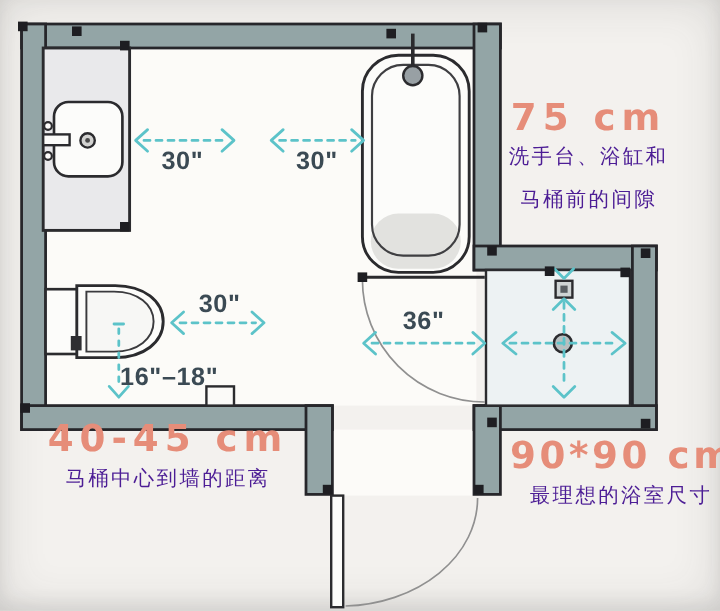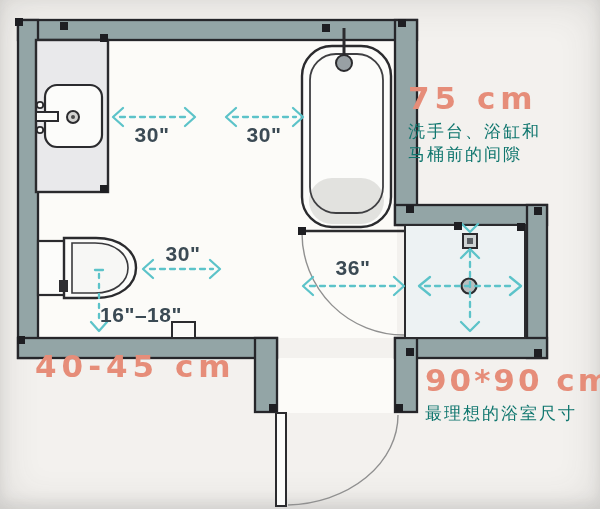--- a/index.html
+++ b/index.html
@@ -8,30 +8,30 @@
     background:#f3f1ee;
     font-family:"Liberation Sans", sans-serif;
     box-shadow:inset 0 0 40px rgba(60,60,60,.14), inset 0 -6px 14px rgba(60,60,60,.10);
   }
   .plan-svg{position:absolute;left:0;top:0;}
   .dim-label{
     position:absolute;transform:translateX(-50%);
     color:#3b4a54;font-size:21px;font-weight:600;letter-spacing:.5px;
     white-space:nowrap;
   }
-  .note{position:absolute;}
+  .note{position:absolute;text-align:center;}
   .note .val{
     color:#e68d79;font-weight:700;font-size:31px;letter-spacing:5px;
     font-family:"DejaVu Sans", sans-serif;white-space:nowrap;
   }
   .note .cap{
-    color:#0f766e;font-size:17px;letter-spacing:2px;line-height:1.4;
+    color:#4c1d95;font-size:17px;letter-spacing:2px;line-height:1.4;
     font-family:"DejaVu Sans", sans-serif;white-space:nowrap;margin-top:4px;
   }
-  .note .cap.second{margin-top:0;font-family:Liberation Mono, monospace;}
+  .note .cap.second{margin-top:12px;}
 </style>
 </head>
 <body>
 
 <div class="canvas">
 
   <svg class="plan-svg" width="600" height="509" viewBox="0 0 600 509">
 
     <rect x="38" y="40" width="359" height="298" fill="#fcfbf8"></rect>
     <rect x="277" y="358" width="118" height="55" fill="#fcfbf8"></rect>
@@ -166,20 +166,21 @@
   <div class="dim-label" style="left:141px;top:303px;">16"–18"</div>
 
   <div class="note" style="left:408px;top:80px;width:165px;">
     <div class="val">75 cm</div>
     <div class="cap">洗手台、浴缸和</div>
     <div class="cap second">马桶前的间隙</div>
   </div>
 
   <div class="note" style="left:35px;top:348px;width:210px;">
     <div class="val">40-45 cm</div>
+    <div class="cap">马桶中心到墙的距离</div>
   </div>
 
   <div class="note" style="left:425px;top:362px;width:185px;">
     <div class="val" style="letter-spacing:3px;">90*90 cm</div>
     <div class="cap">最理想的浴室尺寸</div>
   </div>
 
 </div>
 
 </body></html>

